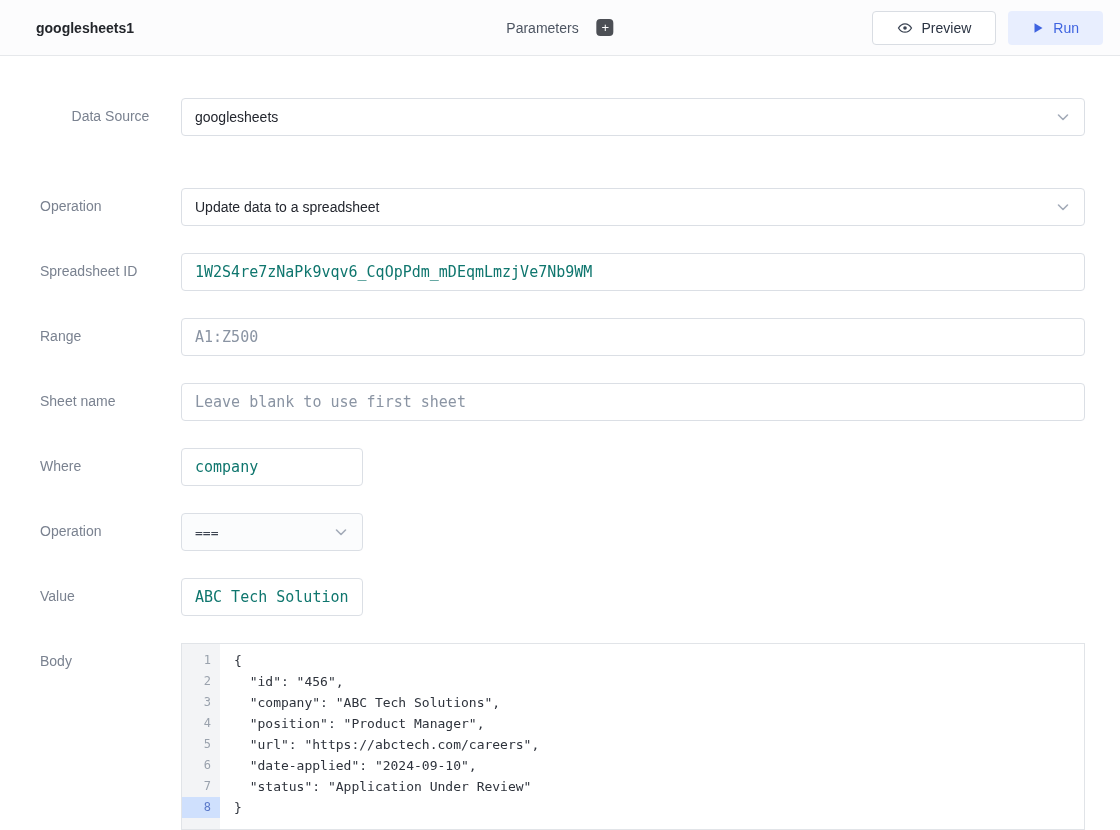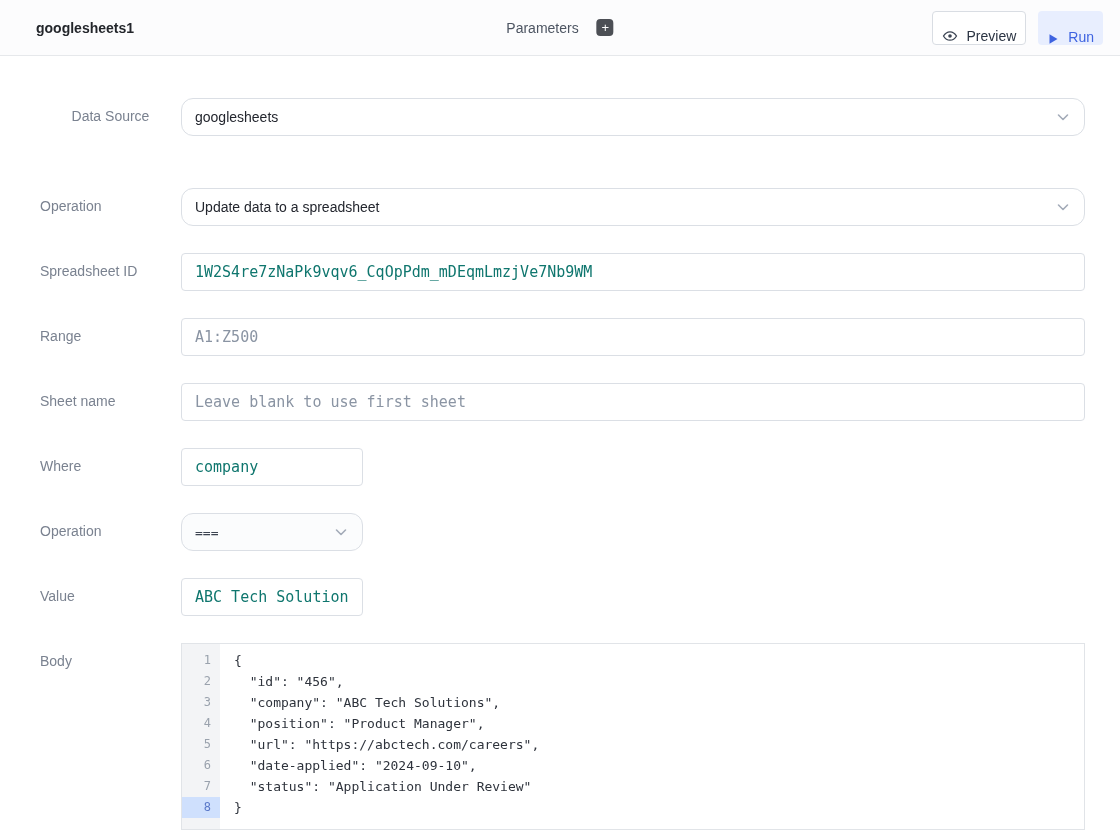--- a/index.html
+++ b/index.html
@@ -28,22 +28,22 @@
     font-size: 14px; color: #4d5562;
   }
   .plus-badge {
     width: 17px; height: 17px; border-radius: 4px;
     background: #4c4f55; color: #ffffff;
     display: flex; align-items: center; justify-content: center;
     font-size: 13px; line-height: 1; cursor: pointer; user-select: none;
   }
   .topbar-actions { margin-left: auto; display: flex; gap: 12px; }
   .btn {
-    display: inline-flex; align-items: flex-end; gap: 9px;
-    height: 34px; padding: 0 9px; border-radius: 4px;
+    display: inline-flex; align-items: center; gap: 9px;
+    height: 34px; padding: 0 24px; border-radius: 4px;
     font-size: 14px; font-family: inherit; cursor: pointer;
     border: 1px solid transparent; background: none;
   }
   .btn-preview { background: #ffffff; border-color: #d9dde3; color: #2a3342; }
   .btn-run { background: #e8eefe; color: #3e63e0; font-weight: 500; border: none; }
   .icon { display: inline-flex; align-items: center; }
 
   
   .form { padding: 42px 35px 0 40px; }
   .row { display: flex; margin-bottom: 27px; }
@@ -61,21 +61,21 @@
     font-size: 14px; color: #1f2430;
   }
   .input { width: 100%; padding: 0 13px; outline: none; font-family: inherit; }
   .input.mono {
     font-family: "DejaVu Sans Mono", monospace;
     font-size: 15px; color: #0f766e;
   }
   .input.mono::placeholder { color: #8a94a3; opacity: 1; }
   .select {
     display: flex; align-items: center; justify-content: space-between;
-    padding: 0 13px; cursor: pointer; border-radius: 12px;
+    padding: 0 13px; cursor: pointer;
   }
   .select .select-value { color: #23262e; }
   .select.mono .select-value {
     font-family: "DejaVu Sans Mono", monospace; font-size: 13px; color: #3c4350;
   }
   .select.small { background: #fbfcfd; }
   .small { width: 182px; }
 
   
   .editor {

